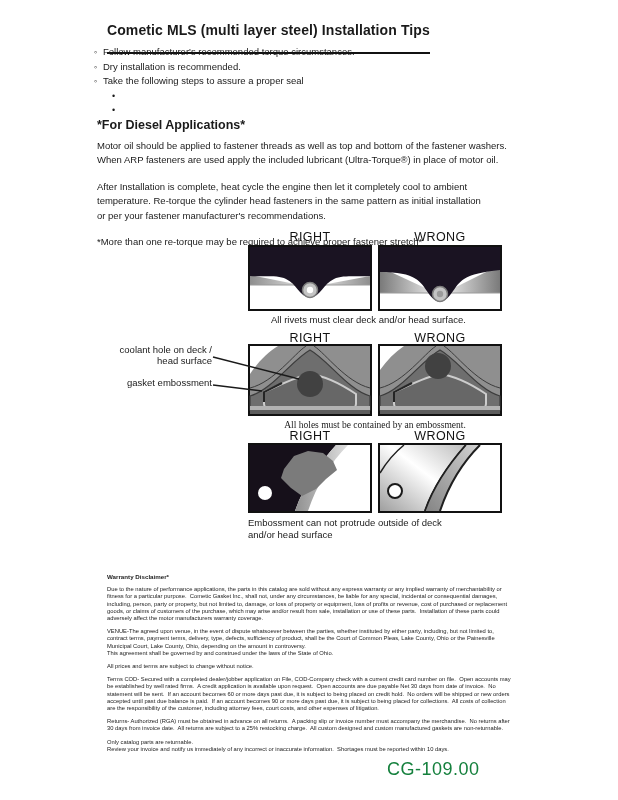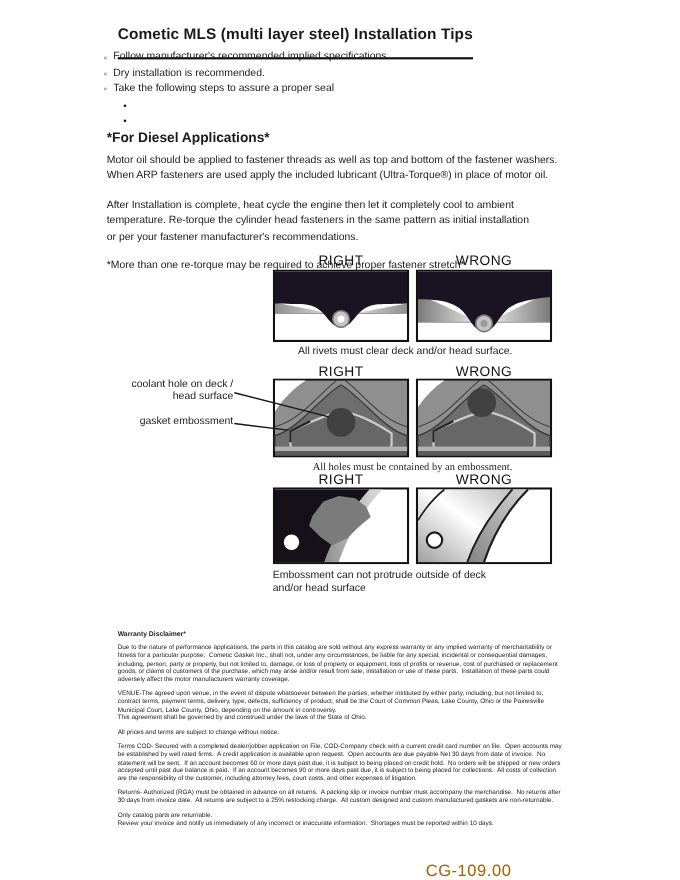--- a/index.html
+++ b/index.html
@@ -28,33 +28,33 @@
   .caption{position:absolute;font-size:9.5px;line-height:12px;width:254px;}
   .fig1 .caption{top:84px;margin-left:23px;} .fig2 .caption{top:88px;text-align:center;font-family:Liberation Serif, serif;} .fig3 .caption{top:88px;}
   .fig2-label{position:absolute;width:94px;text-align:right;font-size:9.5px;line-height:10.5px;color:#1a1a1a;}
   #fig2-label-coolant{left:118px;top:345px;}
   #fig2-label-embossment{left:118px;top:378px;}
   #pointer-overlay{position:absolute;left:205px;top:350px;z-index:5;pointer-events:none;}
   
   #warranty{position:absolute;left:107px;top:573px;width:470px;font-size:5.8px;line-height:7.2px;color:#222;}
   #warranty-heading{font-weight:bold;font-size:6.2px;margin-bottom:6px;}
   .w-para{margin-bottom:6px;}
-  #page-code{position:absolute;left:387px;top:759px;font-size:15px;letter-spacing:.5px;color:#a16207;margin-top:24px;}
+  #page-code{position:absolute;left:387px;top:759px;font-size:18px;letter-spacing:.5px;color:#15803d;}
 </style>
 </head>
 <body>
 
 <div id="page">
 
   <div id="title">Cometic MLS (multi layer steel) Installation Tips</div>
 
   <div id="bullets">
     <div class="b-row">
       <span class="marker">◦</span>
-      <span class="b-text">Follow manufacturer's recommended implied specifications.</span>
+      <span class="b-text">Follow manufacturer's recommended torque circumstances.</span>
     </div>
     <div class="b-row">
       <span class="marker">◦</span>
       <span class="b-text">Dry installation is recommended.</span>
     </div>
     <div class="b-row">
       <span class="marker">◦</span>
       <span class="b-text">Take the following steps to assure a proper seal</span>
     </div>
     <div class="b-row indent">

